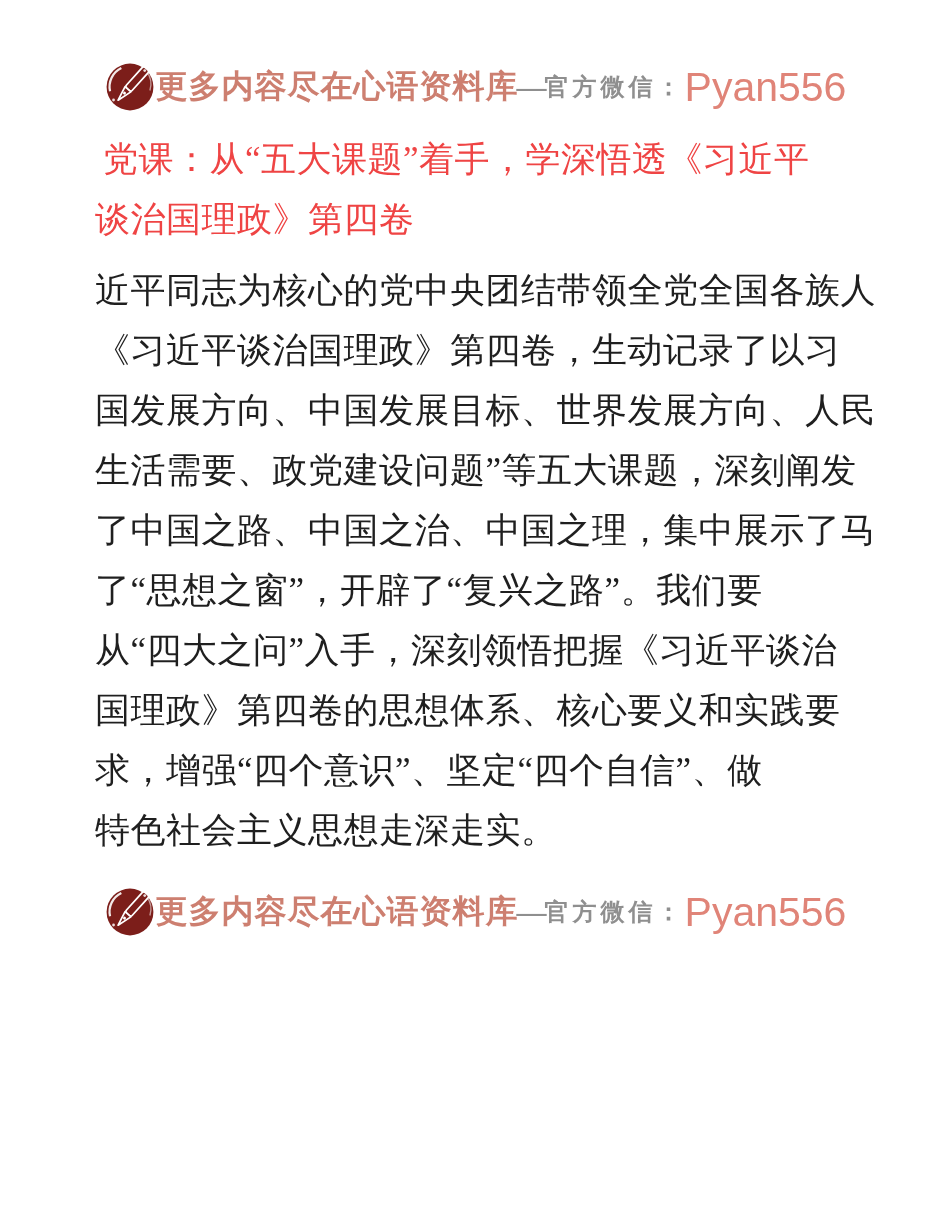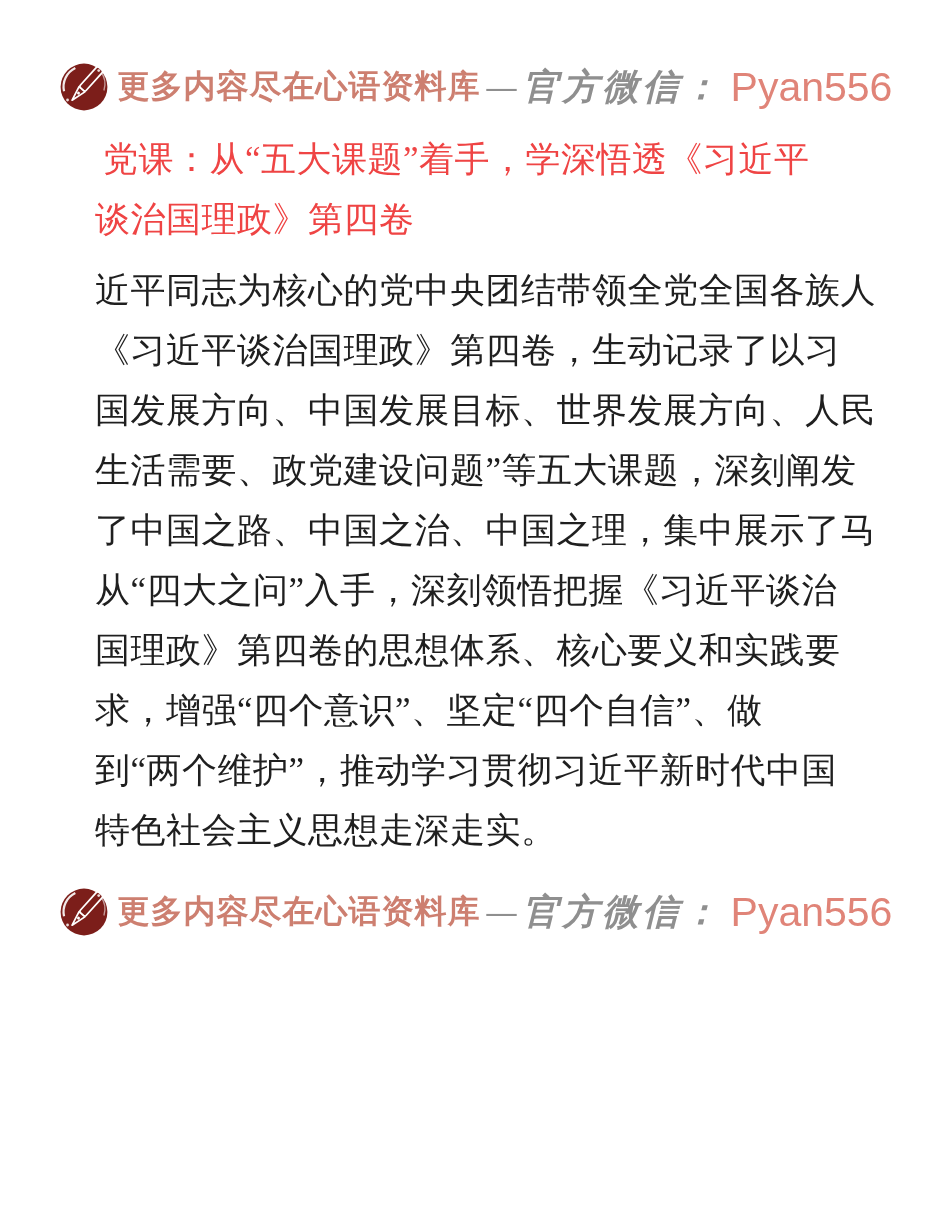--- a/index.html
+++ b/index.html
@@ -14,21 +14,20 @@
     margin: 0 auto;
     background: #ffffff;
     overflow: hidden;
     font-family: "Liberation Serif", serif;
   }
   
   .watermark {
     display: flex;
     align-items: center;
     justify-content: center;
-    gap: 8px;
     height: 54px;
   }
   .watermark.top    { margin-top: 60px; }
   .watermark.bottom { margin-top: 24px; }
   .wm-logo {
     width: 52px;
     height: 52px;
     flex: 0 0 auto;
     display: inline-flex;
   }
@@ -39,22 +38,21 @@
     letter-spacing: 1px;
     white-space: nowrap;
   }
   .wm-dash {
     font-size: 30px;
     font-weight: bold;
     color: var(--wm-label, #8f8f8f);
     margin: 0 -2px;
   }
   .wm-label {
-    font-size: 36px;
-    font-style: italic;
+    font-size: 24px;
     font-weight: bold;
     color: var(--wm-label, #8f8f8f);
     letter-spacing: 4px;
     white-space: nowrap;
   }
   .wm-id {
     font-family: "Liberation Sans", sans-serif;
     font-size: 41px;
     color: var(--wm-id, #e08478);
     white-space: nowrap;
@@ -109,24 +107,24 @@
     <span class="t-line">党课：从“五大课题”着手，学深悟透《习近平</span>
     <span class="t-line">谈治国理政》第四卷</span>
   </h1>
 
   <div class="doc-body">
     <span class="p-line">近平同志为核心的党中央团结带领全党全国各族人</span>
     <span class="p-line">《习近平谈治国理政》第四卷，生动记录了以习</span>
     <span class="p-line">国发展方向、中国发展目标、世界发展方向、人民</span>
     <span class="p-line">生活需要、政党建设问题”等五大课题，深刻阐发</span>
     <span class="p-line">了中国之路、中国之治、中国之理，集中展示了马</span>
+    <span class="p-line">了“思想之窗”，开辟了“复兴之路”。我们要</span>
     <span class="p-line">从“四大之问”入手，深刻领悟把握《习近平谈治</span>
     <span class="p-line">国理政》第四卷的思想体系、核心要义和实践要</span>
     <span class="p-line">求，增强“四个意识”、坚定“四个自信”、做</span>
-    <span class="p-line">到“两个维护”，推动学习贯彻习近平新时代中国</span>
     <span class="p-line">特色社会主义思想走深走实。</span>
   </div>
 
   <div class="watermark bottom">
     <span class="wm-logo">
       <svg viewBox="0 0 60 60" width="52" height="52" aria-hidden="true">
         <circle cx="30" cy="30" r="27" fill="#7c1e1a"></circle>
         <path d="M7 35 A24 24 0 0 1 20 8" stroke="#ffffff" stroke-width="2.6" fill="none" opacity="0.9"></path>
         <path d="M49 12 A24 24 0 0 1 53 34" stroke="#ffffff" stroke-width="1.6" fill="none" opacity="0.55"></path>
         <g transform="rotate(42 30 30)">

